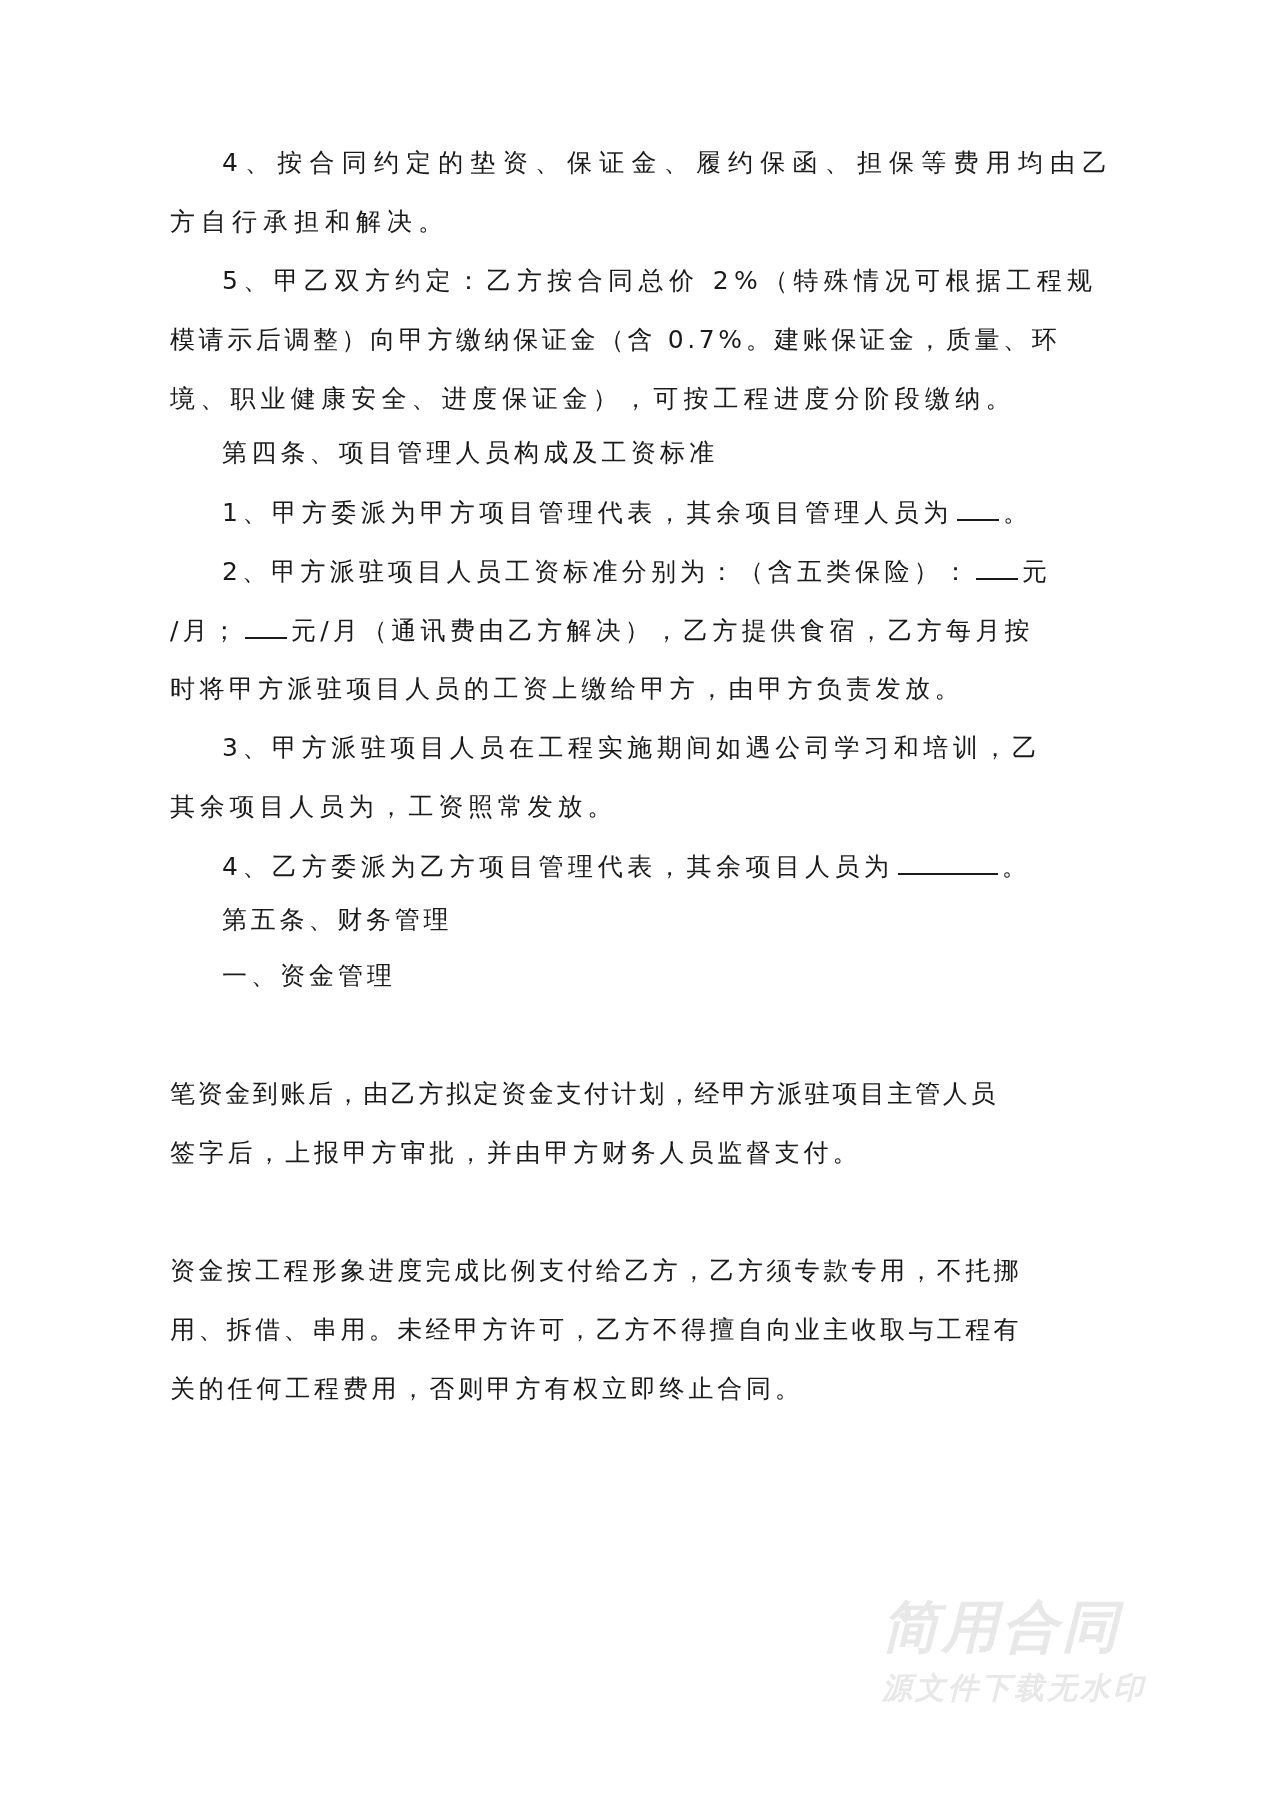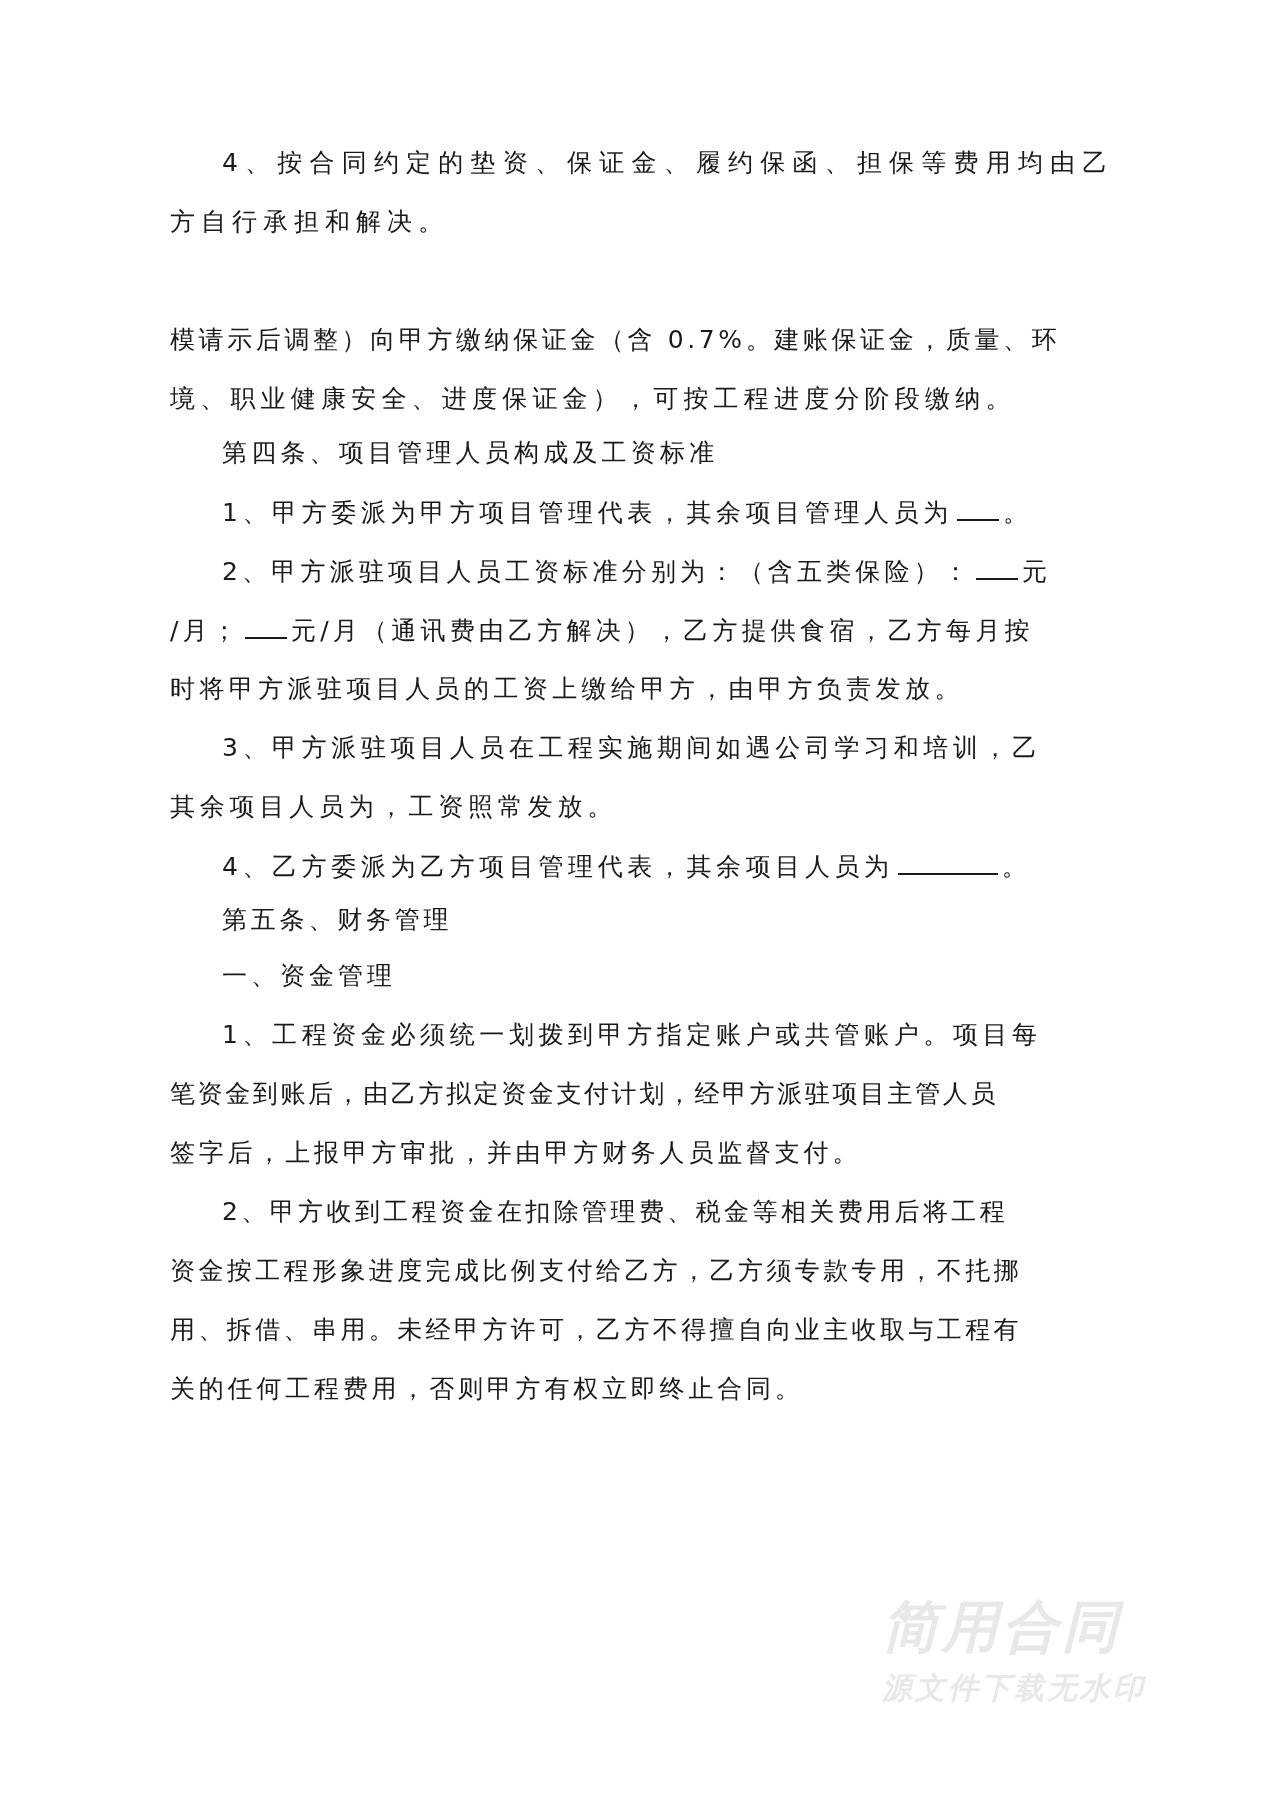--- a/index.html
+++ b/index.html
@@ -63,20 +63,21 @@
     }
   </style>
 </head>
 <body>
 
 <div class="page">
 
   <div class="line indent" style="top:148px">4、按合同约定的垫资、保证金、履约保函、担保等费用均由乙</div>
   <div class="line" style="top:207px; letter-spacing:6px">方自行承担和解决。</div>
 
+  <div class="line indent" style="top:266px; letter-spacing:5.4px">5、甲乙双方约定：乙方按合同总价 2%（特殊情况可根据工程规</div>
   <div class="line" style="top:325px; letter-spacing:3.6px">模请示后调整）向甲方缴纳保证金（含 0.7%。建账保证金，质量、环</div>
   <div class="line" style="top:384px; letter-spacing:5.2px">境、职业健康安全、进度保证金），可按工程进度分阶段缴纳。</div>
 
   <div class="line indent" style="top:438px; letter-spacing:4.2px">第四条、项目管理人员构成及工资标准</div>
 
   <div class="line indent" style="top:497px; letter-spacing:4.6px">
     <span>1、甲方委派为甲方项目管理代表，其余项目管理人员为</span><span class="blank short"></span><span>。</span>
   </div>
 
   <div class="line indent" style="top:556px; letter-spacing:4.2px">
@@ -90,24 +91,22 @@
   <div class="line indent" style="top:733px; letter-spacing:4.6px">3、甲方派驻项目人员在工程实施期间如遇公司学习和培训，乙</div>
   <div class="line" style="top:792px; letter-spacing:4.8px">其余项目人员为，工资照常发放。</div>
 
   <div class="line indent" style="top:851px; letter-spacing:4.6px">
     <span>4、乙方委派为乙方项目管理代表，其余项目人员为</span><span class="blank long"></span><span>。</span>
   </div>
 
   <div class="line indent" style="top:905px; letter-spacing:3.8px">第五条、财务管理</div>
   <div class="line indent" style="top:961px; letter-spacing:4px">一、资金管理</div>
 
-  <div class="line indent" style="top:1020px; letter-spacing:4.6px">1、工程资金必须统一划拨到甲方指定账户或共管账户。项目每</div>
   <div class="line" style="top:1079px; letter-spacing:2.6px">笔资金到账后，由乙方拟定资金支付计划，经甲方派驻项目主管人员</div>
   <div class="line" style="top:1138px; letter-spacing:3.8px">签字后，上报甲方审批，并由甲方财务人员监督支付。</div>
 
-  <div class="line indent" style="top:1197px; letter-spacing:3.4px">2、甲方收到工程资金在扣除管理费、税金等相关费用后将工程</div>
   <div class="line" style="top:1315px; letter-spacing:3.4px">用、拆借、串用。未经甲方许可，乙方不得擅自向业主收取与工程有</div>
   <div class="line" style="top:1256px; letter-spacing:3.4px">资金按工程形象进度完成比例支付给乙方，乙方须专款专用，不扥挪</div>
   <div class="line" style="top:1374px; letter-spacing:3.8px">关的任何工程费用，否则甲方有权立即终止合同。</div>
 
   <div class="watermark wm-1">简用合同</div>
   <div class="watermark wm-2">源文件下载无水印</div>
 </div>
 
 </body></html>

